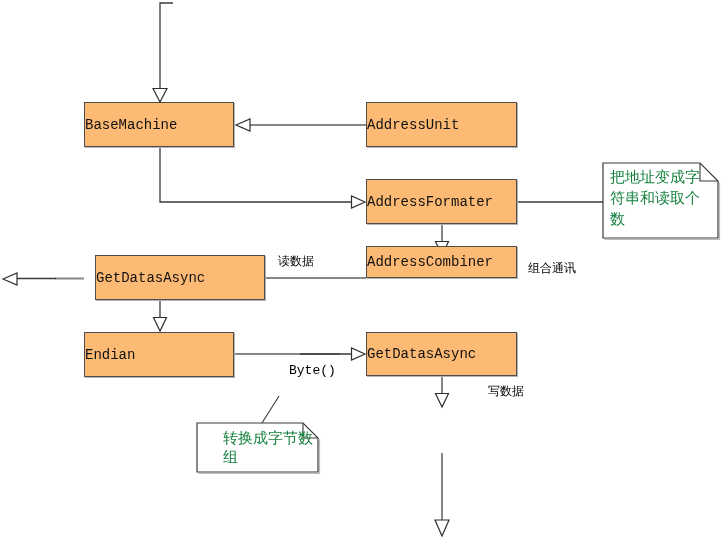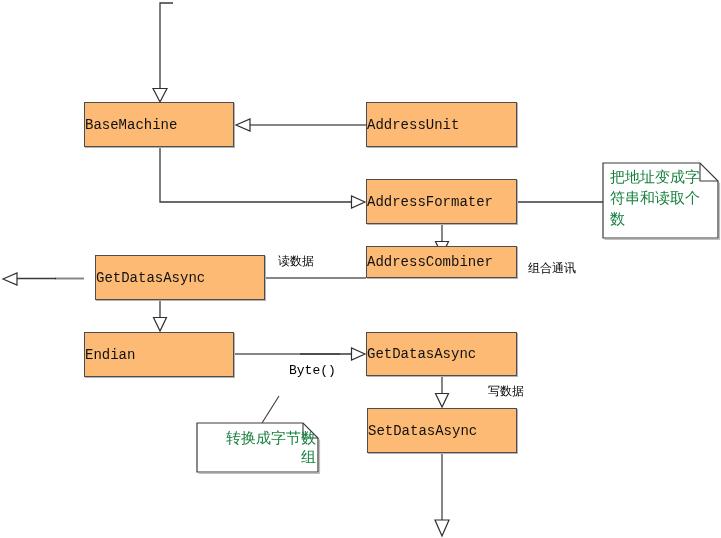--- a/index.html
+++ b/index.html
@@ -53,21 +53,21 @@
     font-family: "Liberation Mono", "DejaVu Sans Mono", monospace;
     font-size: 13px;
     line-height: 14px;
   }
   .note-text {
     position: absolute;
     color: #15803d;
     font-size: 15px;
     line-height: 21px;
   }
-  .note-text.center { text-align: right; line-height: 19px; }
+  .note-text.center { text-align: left; line-height: 19px; padding-left: 24px; }
 </style>
 </head>
 <body>
 
 <div class="canvas">
 
   <svg class="wires" width="721" height="538" viewBox="0 0 721 538">
 
     <g>
       <path class="dark" d="M173,3 H160 V88"></path>
@@ -163,23 +163,20 @@
   </div>
 
   <div class="node" style="left:84px;top:332px;width:150px;height:45px">
     <span>Endian</span>
   </div>
 
   <div class="node" style="left:366px;top:332px;width:151px;height:44px">
     <span>GetDatasAsync</span>
   </div>
 
-  <div class="node" style="left:367px;top:408px;width:150px;height:45px">
-    <span>SetDatasAsync</span>
-  </div>
 
   <div class="lbl" style="left:278px;top:251px;">读数据</div>
 
   <div class="lbl center" style="left:528px;top:258px;width:80px;">
     <div>组合通讯</div>
   </div>
 
   <div class="lbl mono" style="left:261px;top:364px;margin-left:28px;">Byte()</div>
 
   <div class="lbl" style="left:476px;top:381px;margin-left:12px;">写数据</div>

